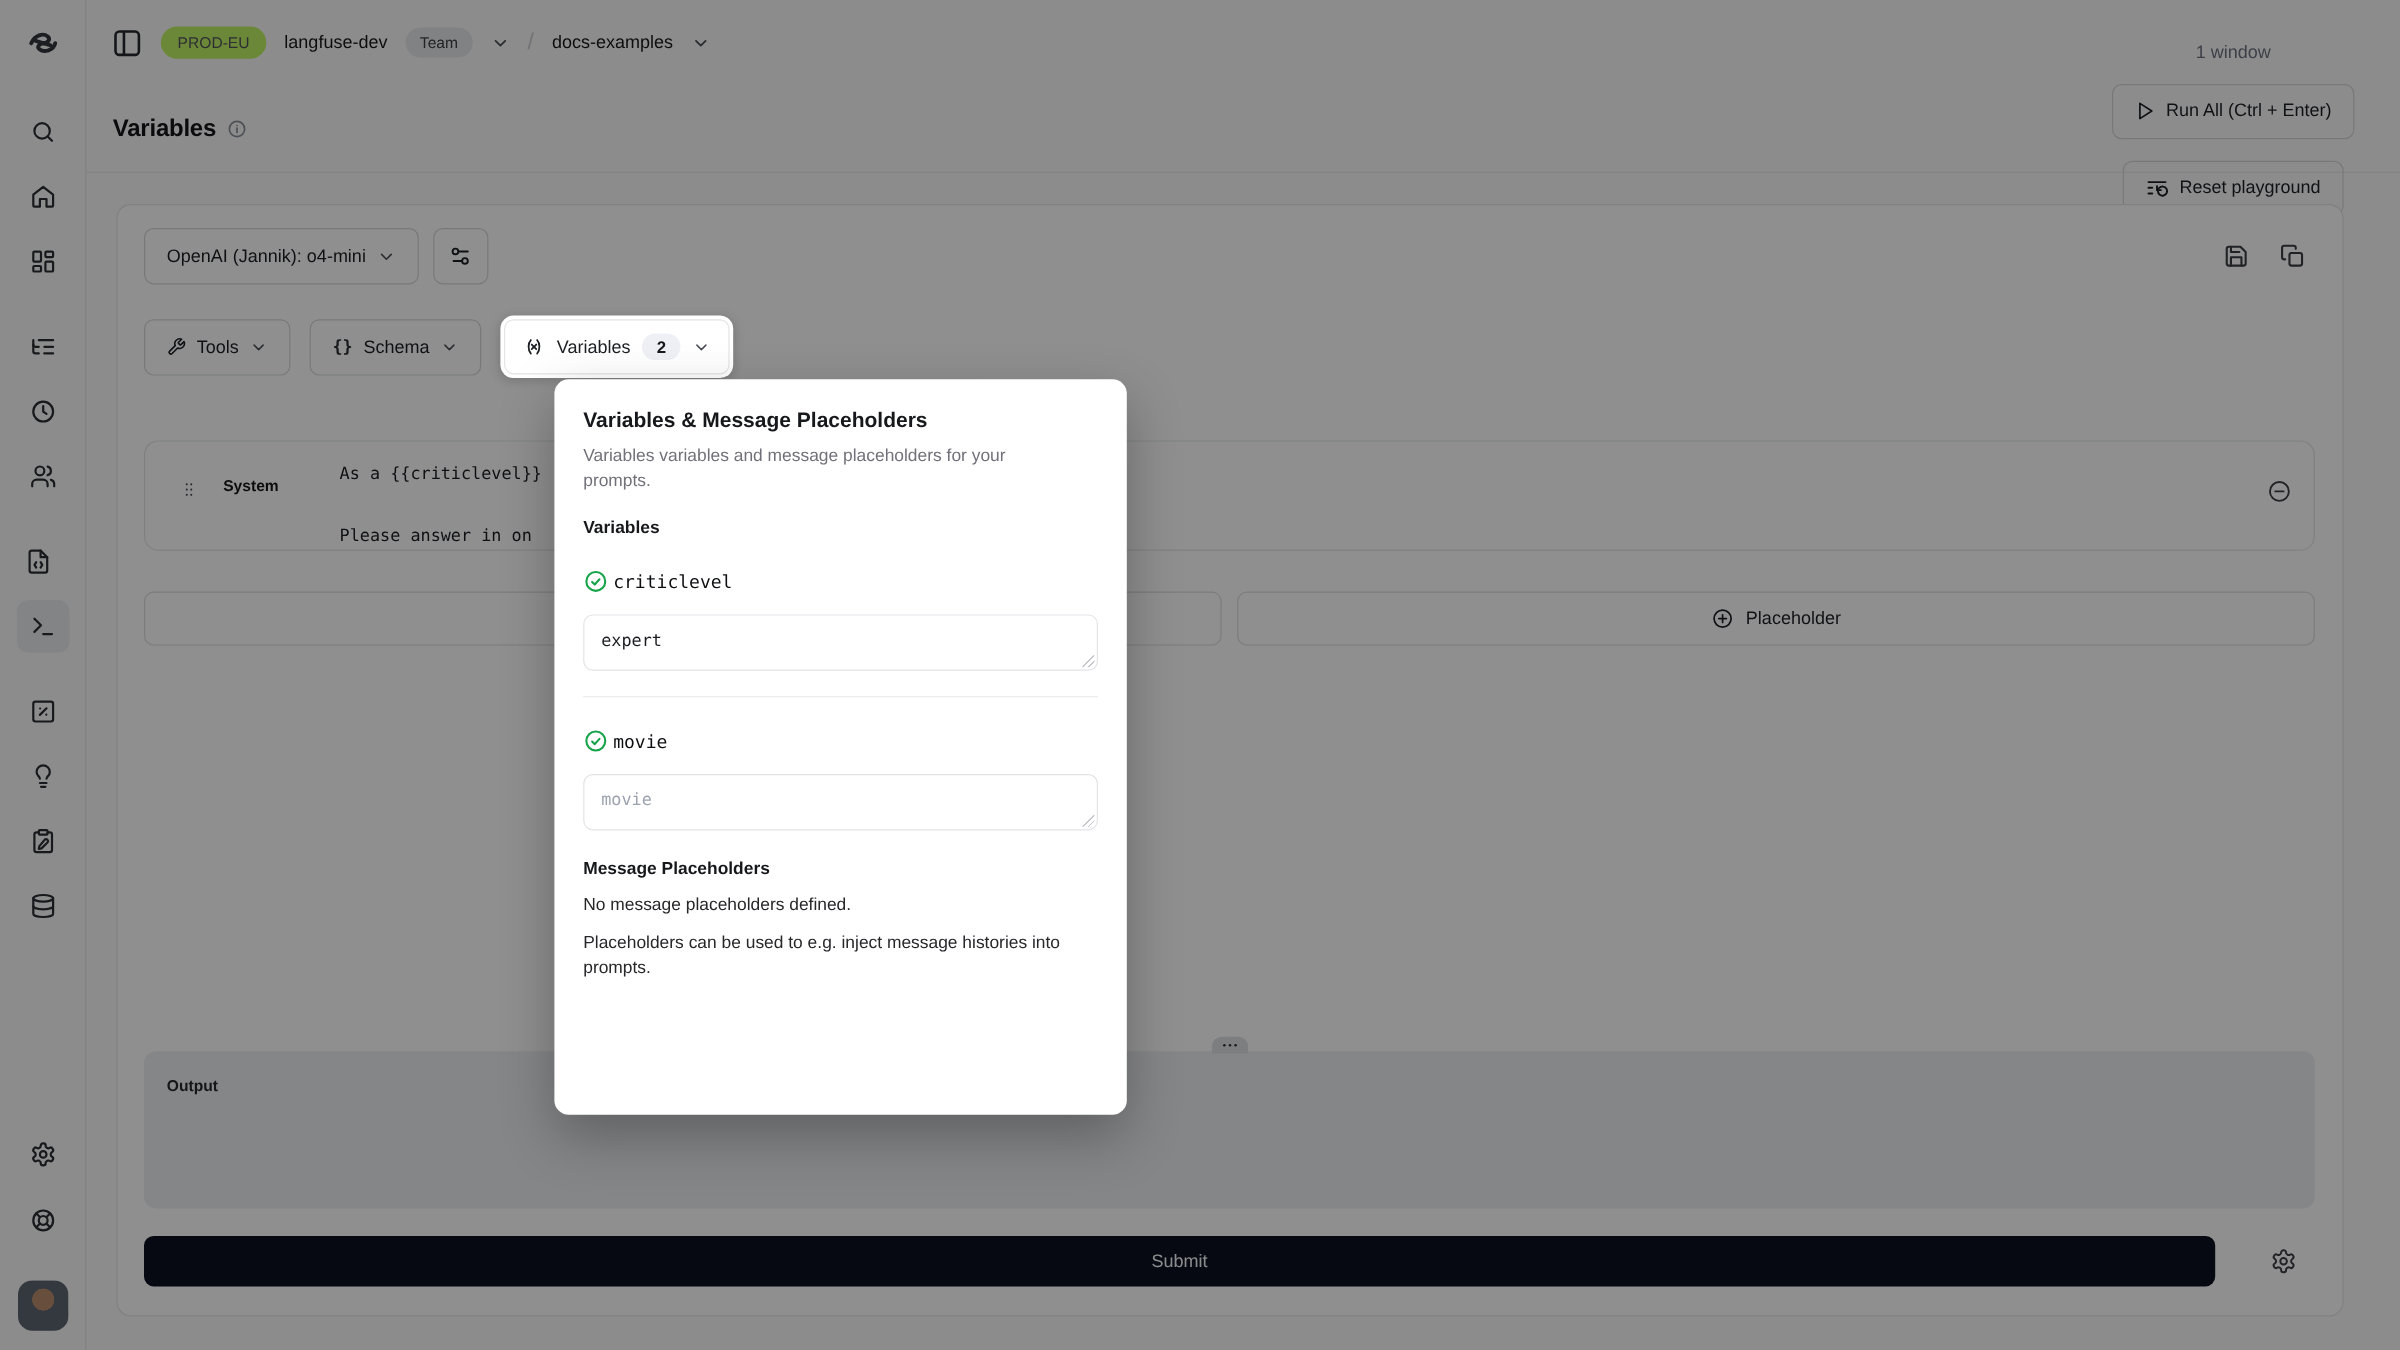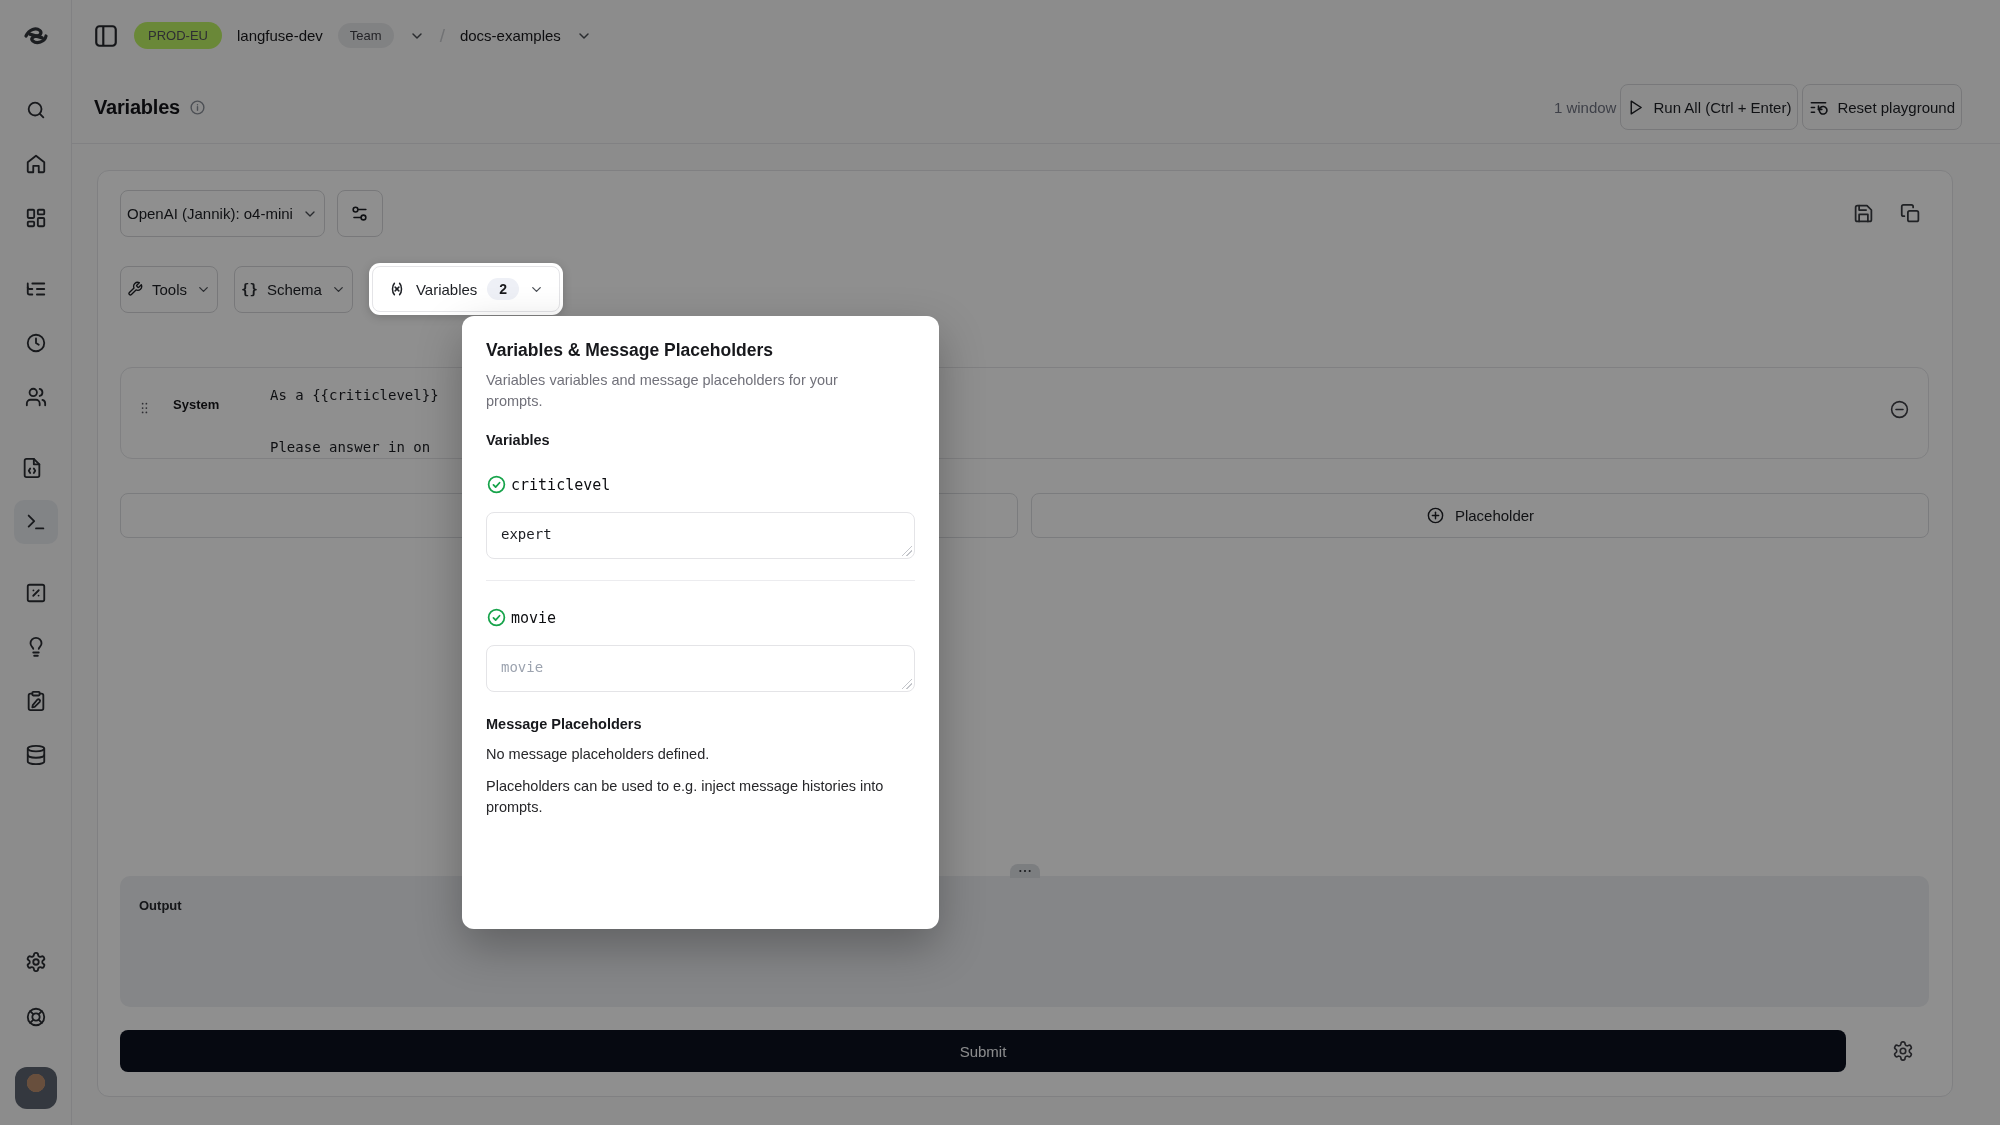--- a/index.html
+++ b/index.html
@@ -26,23 +26,23 @@
   .topbar { height:71px; display:flex; align-items:center; padding:0 21px; gap:15px; flex-shrink:0; }
   .pill { background:#bef264; color:#52525b; border-radius:999px; padding:6px 14px; font-size:13px; }
   .crumb { font-size:15px; font-weight:500; color:#18181b;text-align:center; }
   .team-badge { background:#e7e8ea; color:#3f3f46; border-radius:999px; padding:5px 12px; font-size:13px; font-weight:500; }
   .slash { color:#c9cbcf; font-size:19px; font-weight:300; }
   .chev { color:#4b4f55; }
 
   .header { height:73px; border-bottom:1px solid #e6e7e9; display:flex; align-items:center; padding:0 38px 0 22px; flex-shrink:0; }
   .page-title { font-size:20px; font-weight:700; color:#141519; letter-spacing:-.2px; }
   .info-ic { color:#8a8f98; margin-left:9px; }
-  .header-right { margin-left:auto; display:flex; align-items:center; gap:4px; }
+  .header-right { margin-left:auto; display:flex; align-items:center; gap:18px;flex-direction:column; }
   .muted { color:#6f7380; font-size:15px; }
-  .btn { display:inline-flex; align-items:center; gap:9px; height:46px; padding:0 6px; border:1px solid #d6d7da;
+  .btn { display:inline-flex; align-items:center; gap:9px; height:46px; padding:0 18px; border:1px solid #d6d7da;
          border-radius:8px; background:transparent; font-size:15px; font-weight:500; color:#1d1f24; cursor:pointer;
          font-family:"Liberation Sans", sans-serif; }
 
   
   .content { flex:1; padding:26px 47px 27px 25px; }
   .window-card { position:relative; height:927px; background:#fff; border:1px solid #e4e5e8; border-radius:12px;
                  padding:19px 23px 24px 22px; display:flex; flex-direction:column; }
   .model-row { display:flex; align-items:center; gap:12px; }
   .model-btn { height:47px; }
   .sq-btn { width:46px; height:47px; padding:0; justify-content:center; }
@@ -50,21 +50,21 @@
   .icon-btn { background:none; border:none; cursor:pointer; color:#3a3d42; padding:0; display:flex; }
 
   .tools-row { display:flex; align-items:center; gap:16px; margin-top:26px; height:52px; }
   .braces-ic { font-family:"DejaVu Sans Mono", monospace; font-size:14px; font-weight:700; color:#2b2e33; }
   .variables-wrapper { position:relative; z-index:60; background:#fff; border-radius:11px; padding:3px;
                        box-shadow:0 2px 10px rgba(0,0,0,.18); margin-left:0; }
   .variables-btn { height:46px; border-color:#e4e4e7; gap:10px; padding:0 15px; }
   .count-badge { background:#eef0f6; border-radius:999px; padding:3px 12px; font-size:14px; font-weight:700; color:#18181b; }
 
   .system-row { margin-top:52px; border:1px solid #e4e5e8; border-radius:12px; height:92px; display:flex;
-                padding:19px 18px 0 16px; }
+                padding:19px 18px 0 29px; }
   .grip { color:#52525b; margin-top:11px; }
   .role-label { font-size:13px; font-weight:600; color:#18181b; width:80px; margin-left:21px; margin-top:10px; }
   .msg-lines { margin-left:17px; font-family:"DejaVu Sans Mono", monospace; font-size:14px; color:#1b1d22; }
   .msg-lines .line { height:16px; line-height:16px; white-space:pre; }
   .msg-lines .line + .line { margin-top:36px; }
   .remove-btn { margin-left:auto; align-self:flex-start; margin-top:12px; color:#3f3f46; }
 
   .add-row { margin-top:34px; display:flex; gap:13px; }
   .add-btn { flex:1; height:45px; justify-content:center; border-color:#dcdde0; font-weight:500; gap:10px; }
 

